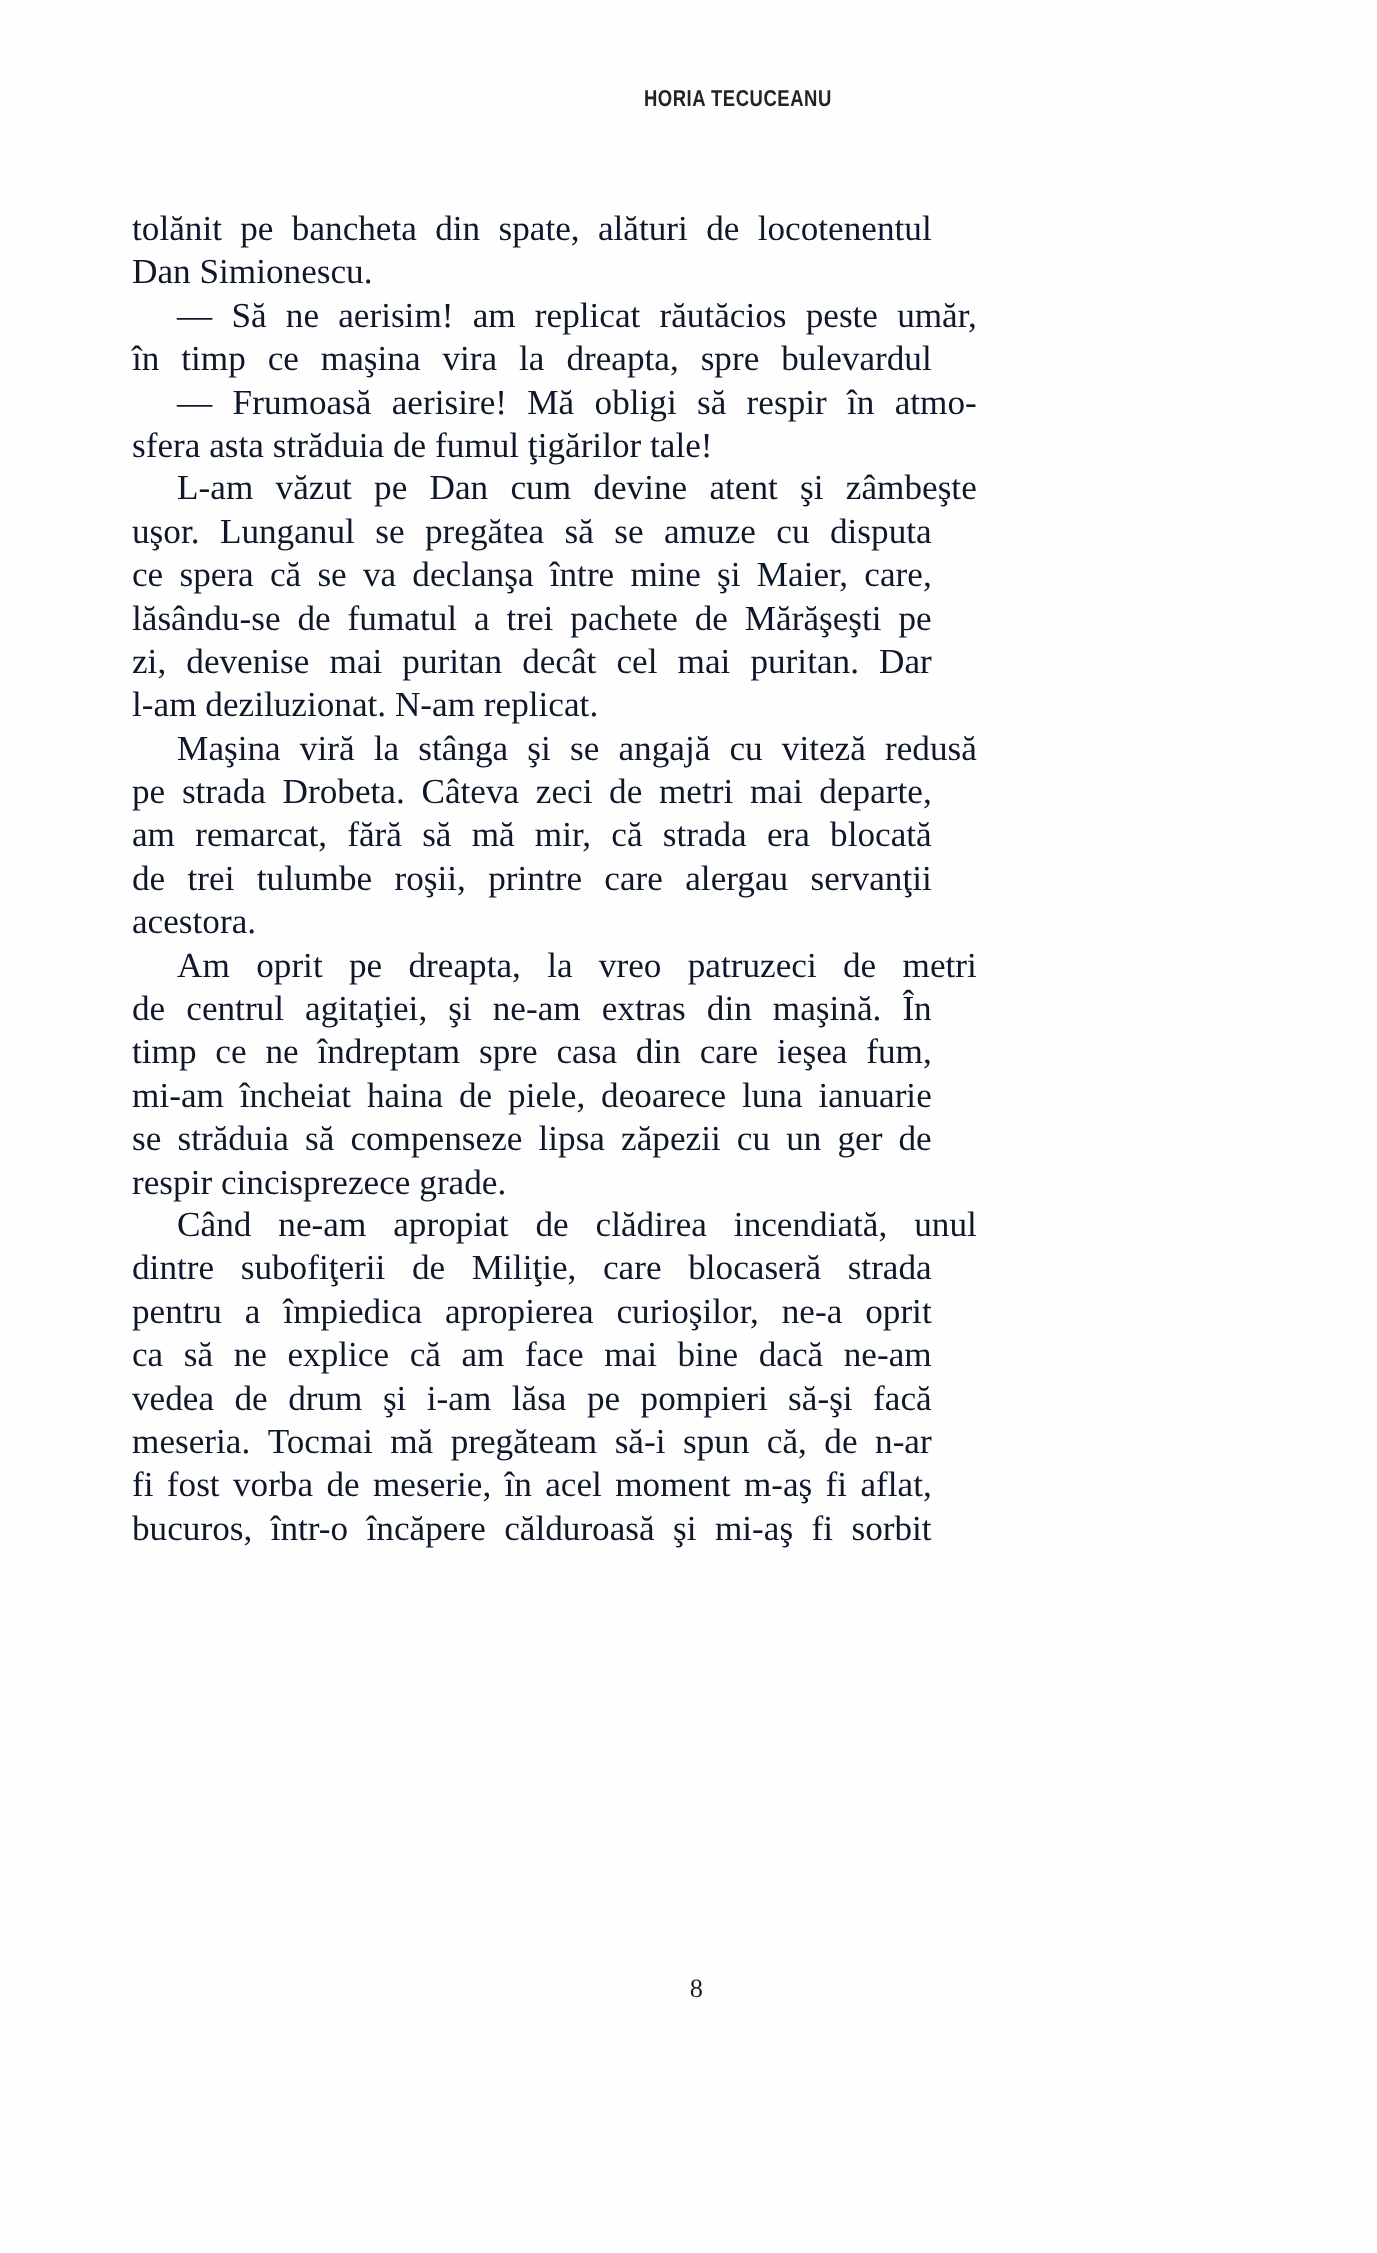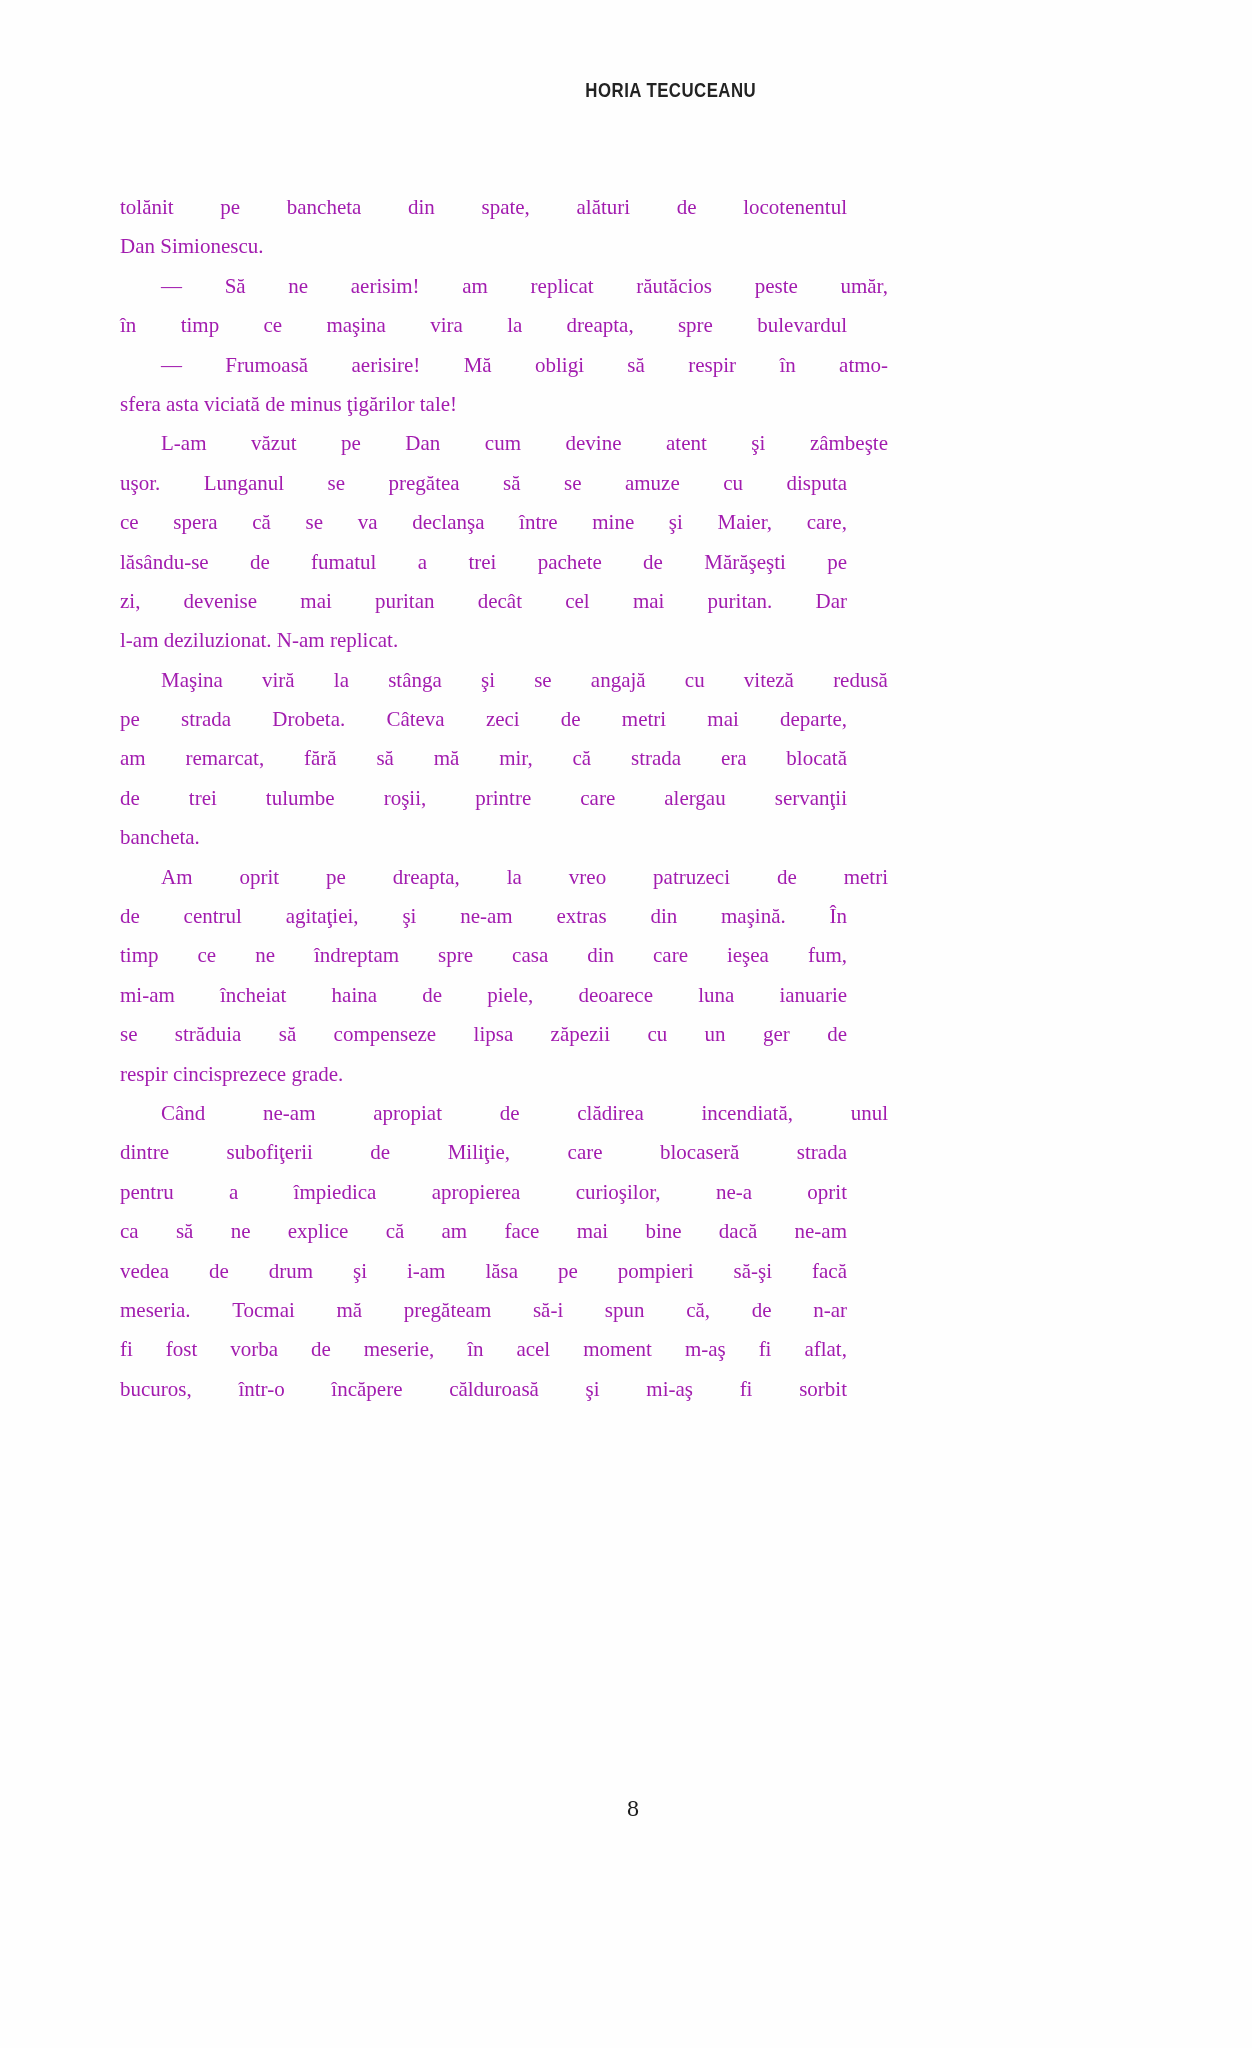--- a/index.html
+++ b/index.html
@@ -48,24 +48,24 @@
 
   
   .textblock {
     position: absolute;
     left: 120px;
     top: 188px;
     width: 727px;
   }
 
   .line {
-    font-size: 21px;
+    font-size: 32px;
     line-height: 39.4px;
     height: 39.4px;
-    color: #a21caf;
+    color: #0f172a;
     white-space: nowrap;
     display: block;
     position: relative;
   }
 
   
   .line.justify {
     display: flex;
     white-space: pre;
     width: 727px;
@@ -106,32 +106,32 @@
   <div class="running-header">
     <span class="hdr-text">HORIA TECUCEANU</span>
   </div>
 
   <div class="textblock" id="textblock">
       <div class="line justify"><span class="w">tolănit</span><span class="sp"></span><span class="w">pe</span><span class="sp"></span><span class="w">bancheta</span><span class="sp"></span><span class="w">din</span><span class="sp"></span><span class="w">spate,</span><span class="sp"></span><span class="w">alături</span><span class="sp"></span><span class="w">de</span><span class="sp"></span><span class="w">locotenentul</span></div>
       <div class="line flush">Dan Simionescu.</div>
       <div class="line justify indent-dash"><span class="w">—</span><span class="sp"></span><span class="w">Să</span><span class="sp"></span><span class="w">ne</span><span class="sp"></span><span class="w">aerisim!</span><span class="sp"></span><span class="w">am</span><span class="sp"></span><span class="w">replicat</span><span class="sp"></span><span class="w">răutăcios</span><span class="sp"></span><span class="w">peste</span><span class="sp"></span><span class="w">umăr,</span></div>
       <div class="line justify"><span class="w">în</span><span class="sp"></span><span class="w">timp</span><span class="sp"></span><span class="w">ce</span><span class="sp"></span><span class="w">maşina</span><span class="sp"></span><span class="w">vira</span><span class="sp"></span><span class="w">la</span><span class="sp"></span><span class="w">dreapta,</span><span class="sp"></span><span class="w">spre</span><span class="sp"></span><span class="w">bulevardul</span></div>
       <div class="line justify indent-dash"><span class="w">—</span><span class="sp"></span><span class="w">Frumoasă</span><span class="sp"></span><span class="w">aerisire!</span><span class="sp"></span><span class="w">Mă</span><span class="sp"></span><span class="w">obligi</span><span class="sp"></span><span class="w">să</span><span class="sp"></span><span class="w">respir</span><span class="sp"></span><span class="w">în</span><span class="sp"></span><span class="w">atmo-</span></div>
-      <div class="line flush">sfera asta viciată de minus ţigărilor tale!</div>
+      <div class="line flush">sfera asta străduia de fumul ţigărilor tale!</div>
       <div class="line justify indent"><span class="w">L-am</span><span class="sp"></span><span class="w">văzut</span><span class="sp"></span><span class="w">pe</span><span class="sp"></span><span class="w">Dan</span><span class="sp"></span><span class="w">cum</span><span class="sp"></span><span class="w">devine</span><span class="sp"></span><span class="w">atent</span><span class="sp"></span><span class="w">şi</span><span class="sp"></span><span class="w">zâmbeşte</span></div>
       <div class="line justify"><span class="w">uşor.</span><span class="sp"></span><span class="w">Lunganul</span><span class="sp"></span><span class="w">se</span><span class="sp"></span><span class="w">pregătea</span><span class="sp"></span><span class="w">să</span><span class="sp"></span><span class="w">se</span><span class="sp"></span><span class="w">amuze</span><span class="sp"></span><span class="w">cu</span><span class="sp"></span><span class="w">disputa</span></div>
       <div class="line justify"><span class="w">ce</span><span class="sp"></span><span class="w">spera</span><span class="sp"></span><span class="w">că</span><span class="sp"></span><span class="w">se</span><span class="sp"></span><span class="w">va</span><span class="sp"></span><span class="w">declanşa</span><span class="sp"></span><span class="w">între</span><span class="sp"></span><span class="w">mine</span><span class="sp"></span><span class="w">şi</span><span class="sp"></span><span class="w">Maier,</span><span class="sp"></span><span class="w">care,</span></div>
       <div class="line justify"><span class="w">lăsându-se</span><span class="sp"></span><span class="w">de</span><span class="sp"></span><span class="w">fumatul</span><span class="sp"></span><span class="w">a</span><span class="sp"></span><span class="w">trei</span><span class="sp"></span><span class="w">pachete</span><span class="sp"></span><span class="w">de</span><span class="sp"></span><span class="w">Mărăşeşti</span><span class="sp"></span><span class="w">pe</span></div>
       <div class="line justify"><span class="w">zi,</span><span class="sp"></span><span class="w">devenise</span><span class="sp"></span><span class="w">mai</span><span class="sp"></span><span class="w">puritan</span><span class="sp"></span><span class="w">decât</span><span class="sp"></span><span class="w">cel</span><span class="sp"></span><span class="w">mai</span><span class="sp"></span><span class="w">puritan.</span><span class="sp"></span><span class="w">Dar</span></div>
       <div class="line flush">l-am deziluzionat. N-am replicat.</div>
       <div class="line justify indent"><span class="w">Maşina</span><span class="sp"></span><span class="w">viră</span><span class="sp"></span><span class="w">la</span><span class="sp"></span><span class="w">stânga</span><span class="sp"></span><span class="w">şi</span><span class="sp"></span><span class="w">se</span><span class="sp"></span><span class="w">angajă</span><span class="sp"></span><span class="w">cu</span><span class="sp"></span><span class="w">viteză</span><span class="sp"></span><span class="w">redusă</span></div>
       <div class="line justify"><span class="w">pe</span><span class="sp"></span><span class="w">strada</span><span class="sp"></span><span class="w">Drobeta.</span><span class="sp"></span><span class="w">Câteva</span><span class="sp"></span><span class="w">zeci</span><span class="sp"></span><span class="w">de</span><span class="sp"></span><span class="w">metri</span><span class="sp"></span><span class="w">mai</span><span class="sp"></span><span class="w">departe,</span></div>
       <div class="line justify"><span class="w">am</span><span class="sp"></span><span class="w">remarcat,</span><span class="sp"></span><span class="w">fără</span><span class="sp"></span><span class="w">să</span><span class="sp"></span><span class="w">mă</span><span class="sp"></span><span class="w">mir,</span><span class="sp"></span><span class="w">că</span><span class="sp"></span><span class="w">strada</span><span class="sp"></span><span class="w">era</span><span class="sp"></span><span class="w">blocată</span></div>
       <div class="line justify"><span class="w">de</span><span class="sp"></span><span class="w">trei</span><span class="sp"></span><span class="w">tulumbe</span><span class="sp"></span><span class="w">roşii,</span><span class="sp"></span><span class="w">printre</span><span class="sp"></span><span class="w">care</span><span class="sp"></span><span class="w">alergau</span><span class="sp"></span><span class="w">servanţii</span></div>
-      <div class="line flush">bancheta.</div>
+      <div class="line flush">acestora.</div>
       <div class="line justify indent"><span class="w">Am</span><span class="sp"></span><span class="w">oprit</span><span class="sp"></span><span class="w">pe</span><span class="sp"></span><span class="w">dreapta,</span><span class="sp"></span><span class="w">la</span><span class="sp"></span><span class="w">vreo</span><span class="sp"></span><span class="w">patruzeci</span><span class="sp"></span><span class="w">de</span><span class="sp"></span><span class="w">metri</span></div>
       <div class="line justify"><span class="w">de</span><span class="sp"></span><span class="w">centrul</span><span class="sp"></span><span class="w">agitaţiei,</span><span class="sp"></span><span class="w">şi</span><span class="sp"></span><span class="w">ne-am</span><span class="sp"></span><span class="w">extras</span><span class="sp"></span><span class="w">din</span><span class="sp"></span><span class="w">maşină.</span><span class="sp"></span><span class="w">În</span></div>
       <div class="line justify"><span class="w">timp</span><span class="sp"></span><span class="w">ce</span><span class="sp"></span><span class="w">ne</span><span class="sp"></span><span class="w">îndreptam</span><span class="sp"></span><span class="w">spre</span><span class="sp"></span><span class="w">casa</span><span class="sp"></span><span class="w">din</span><span class="sp"></span><span class="w">care</span><span class="sp"></span><span class="w">ieşea</span><span class="sp"></span><span class="w">fum,</span></div>
       <div class="line justify"><span class="w">mi-am</span><span class="sp"></span><span class="w">încheiat</span><span class="sp"></span><span class="w">haina</span><span class="sp"></span><span class="w">de</span><span class="sp"></span><span class="w">piele,</span><span class="sp"></span><span class="w">deoarece</span><span class="sp"></span><span class="w">luna</span><span class="sp"></span><span class="w">ianuarie</span></div>
       <div class="line justify"><span class="w">se</span><span class="sp"></span><span class="w">străduia</span><span class="sp"></span><span class="w">să</span><span class="sp"></span><span class="w">compenseze</span><span class="sp"></span><span class="w">lipsa</span><span class="sp"></span><span class="w">zăpezii</span><span class="sp"></span><span class="w">cu</span><span class="sp"></span><span class="w">un</span><span class="sp"></span><span class="w">ger</span><span class="sp"></span><span class="w">de</span></div>
       <div class="line flush">respir cincisprezece grade.</div>
       <div class="line justify indent"><span class="w">Când</span><span class="sp"></span><span class="w">ne-am</span><span class="sp"></span><span class="w">apropiat</span><span class="sp"></span><span class="w">de</span><span class="sp"></span><span class="w">clădirea</span><span class="sp"></span><span class="w">incendiată,</span><span class="sp"></span><span class="w">unul</span></div>
       <div class="line justify"><span class="w">dintre</span><span class="sp"></span><span class="w">subofiţerii</span><span class="sp"></span><span class="w">de</span><span class="sp"></span><span class="w">Miliţie,</span><span class="sp"></span><span class="w">care</span><span class="sp"></span><span class="w">blocaseră</span><span class="sp"></span><span class="w">strada</span></div>
       <div class="line justify"><span class="w">pentru</span><span class="sp"></span><span class="w">a</span><span class="sp"></span><span class="w">împiedica</span><span class="sp"></span><span class="w">apropierea</span><span class="sp"></span><span class="w">curioşilor,</span><span class="sp"></span><span class="w">ne-a</span><span class="sp"></span><span class="w">oprit</span></div>
       <div class="line justify"><span class="w">ca</span><span class="sp"></span><span class="w">să</span><span class="sp"></span><span class="w">ne</span><span class="sp"></span><span class="w">explice</span><span class="sp"></span><span class="w">că</span><span class="sp"></span><span class="w">am</span><span class="sp"></span><span class="w">face</span><span class="sp"></span><span class="w">mai</span><span class="sp"></span><span class="w">bine</span><span class="sp"></span><span class="w">dacă</span><span class="sp"></span><span class="w">ne-am</span></div>

